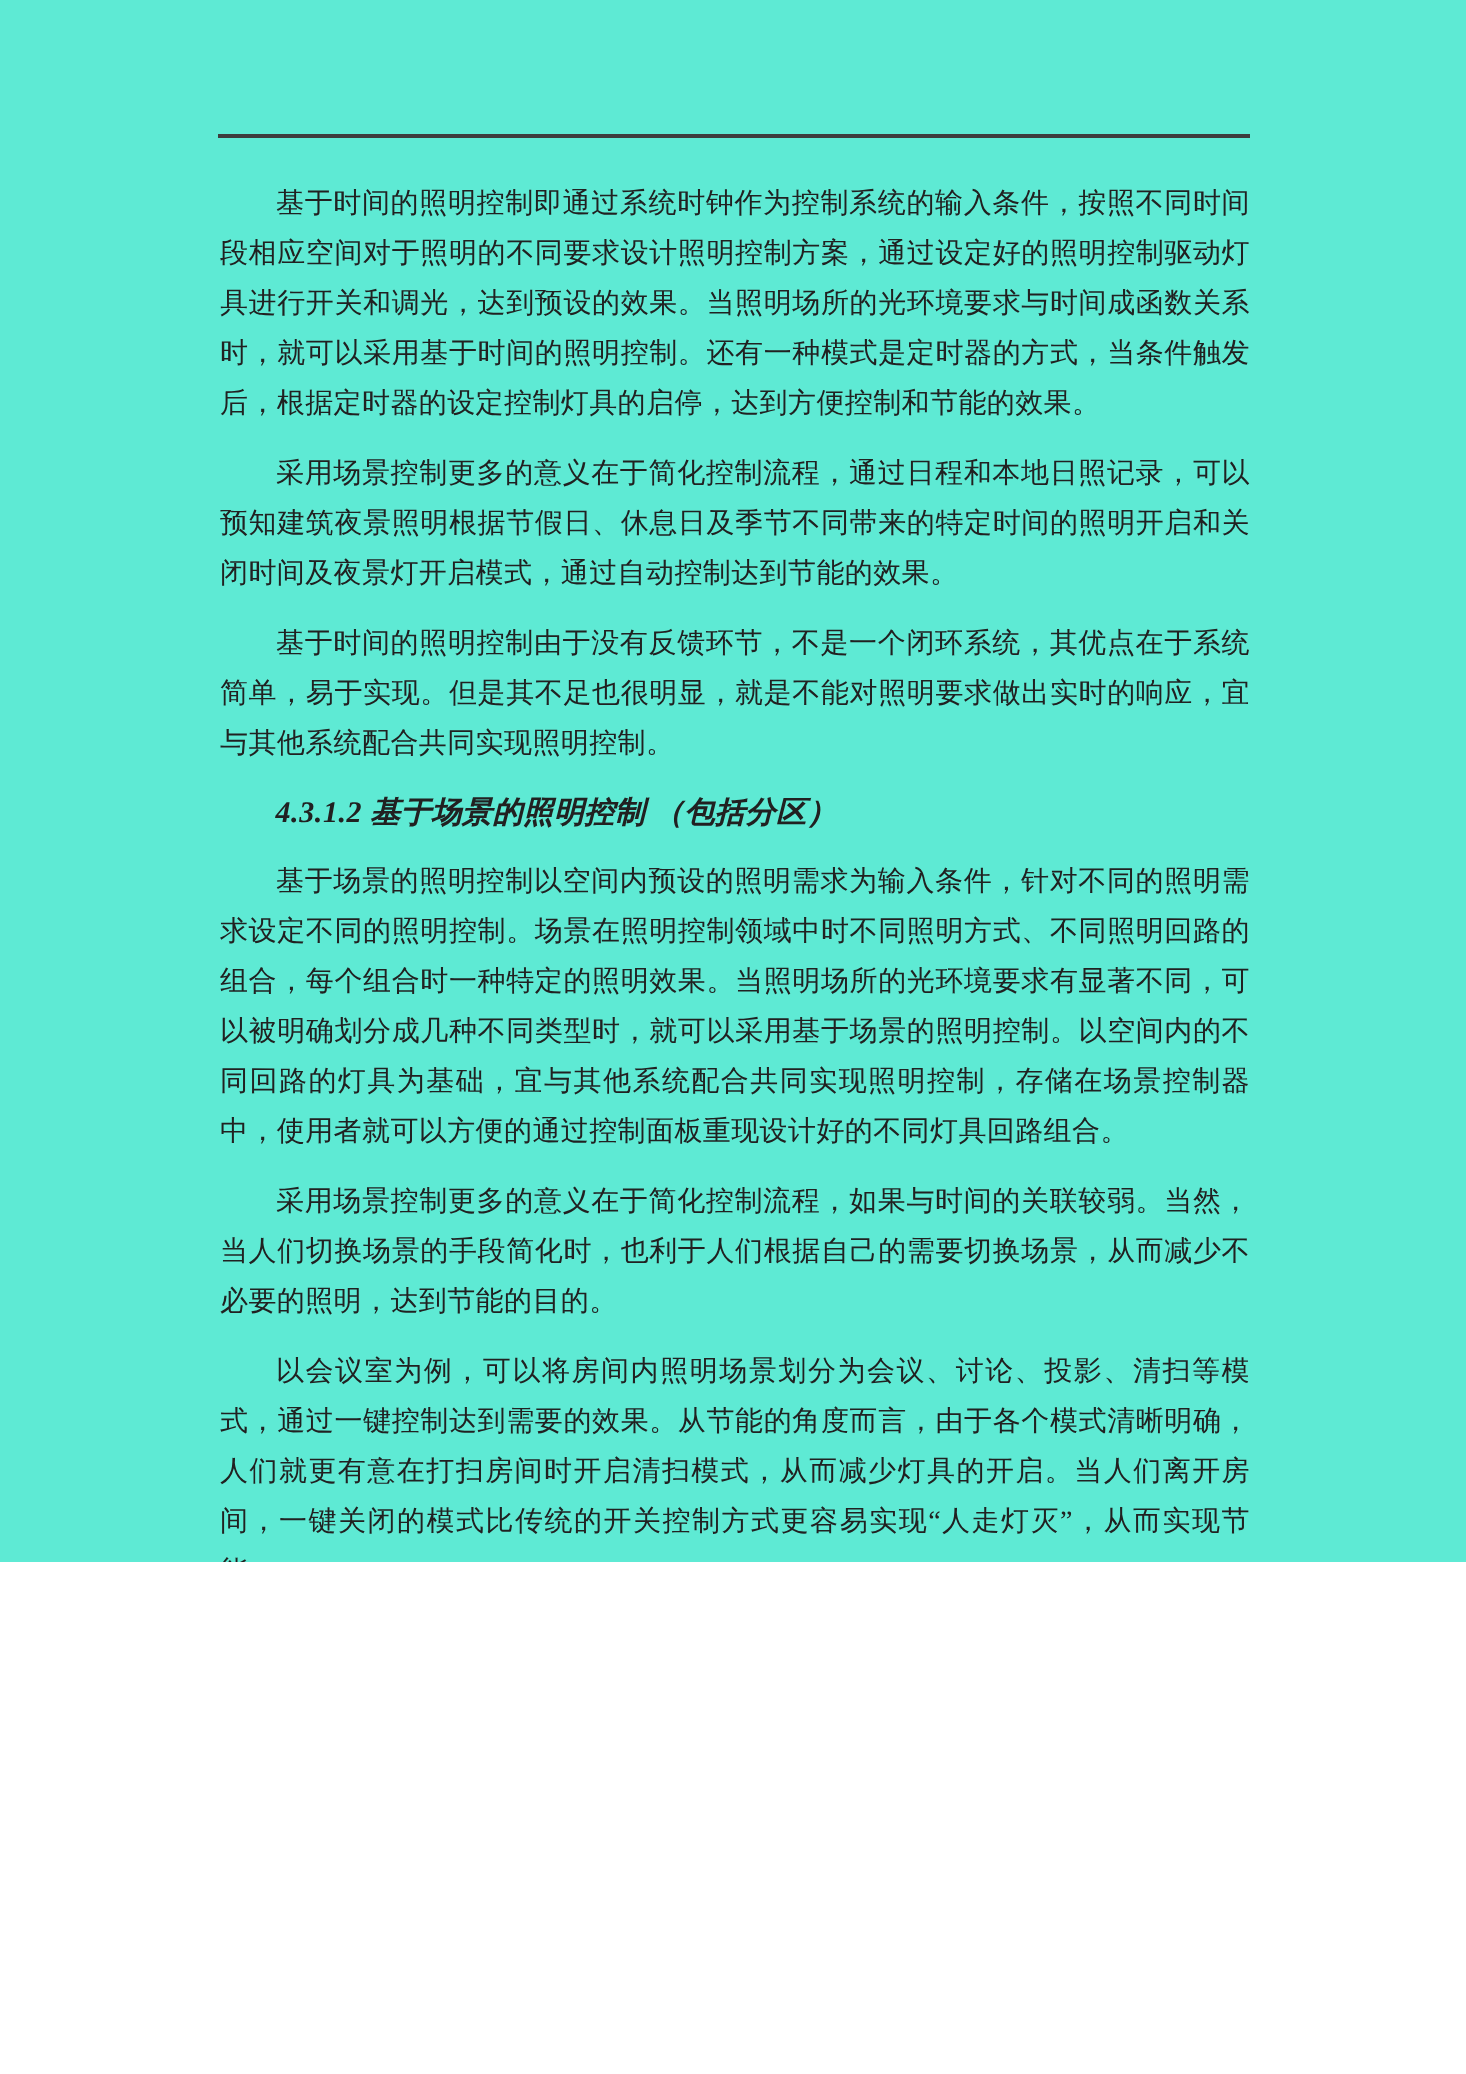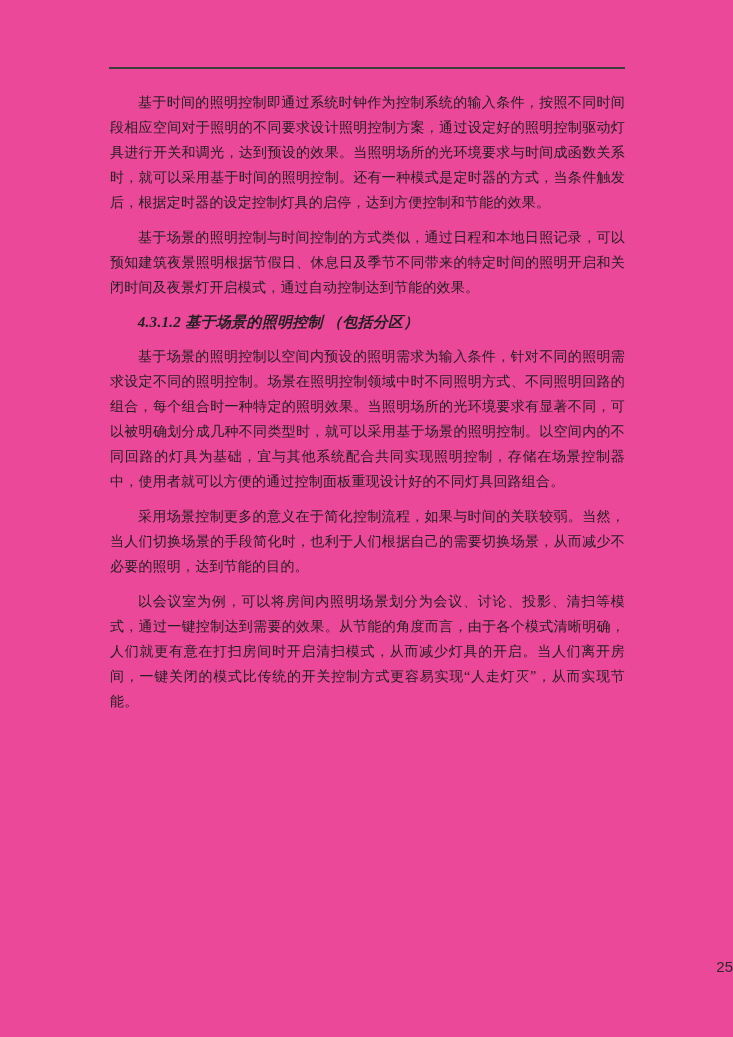--- a/index.html
+++ b/index.html
@@ -3,22 +3,22 @@
 <meta charset="utf-8">
 <style>
   html, body {
     margin: 0;
     padding: 0;
     background: #ffffff;
   }
   .page {
     position: relative;
     width: 733px;
-    height: 1037px;
-    background: #ec4899;
+    height: 781px;
+    background: #5eead4;
     overflow: hidden;
     font-family: "Liberation Serif", "DejaVu Serif", serif;
     color: #212121;
   }
   .header-rule {
     position: absolute;
     left: 109px;
     top: 67px;
     width: 516px;
     height: 2px;
@@ -61,21 +61,22 @@
 </style>
 </head>
 <body>
 
 <div class="page">
 
   <div class="header-rule"></div>
 
   <div class="body-text">
     <p>基于时间的照明控制即通过系统时钟作为控制系统的输入条件，按照不同时间段相应空间对于照明的不同要求设计照明控制方案，通过设定好的照明控制驱动灯具进行开关和调光，达到预设的效果。当照明场所的光环境要求与时间成函数关系时，就可以采用基于时间的照明控制。还有一种模式是定时器的方式，当条件触发后，根据定时器的设定控制灯具的启停，达到方便控制和节能的效果。</p>
-    <p>基于场景的照明控制与时间控制的方式类似，通过日程和本地日照记录，可以预知建筑夜景照明根据节假日、休息日及季节不同带来的特定时间的照明开启和关闭时间及夜景灯开启模式，通过自动控制达到节能的效果。</p>
+    <p>采用场景控制更多的意义在于简化控制流程，通过日程和本地日照记录，可以预知建筑夜景照明根据节假日、休息日及季节不同带来的特定时间的照明开启和关闭时间及夜景灯开启模式，通过自动控制达到节能的效果。</p>
+    <p>基于时间的照明控制由于没有反馈环节，不是一个闭环系统，其优点在于系统简单，易于实现。但是其不足也很明显，就是不能对照明要求做出实时的响应，宜与其他系统配合共同实现照明控制。</p>
 
     <h3 class="section-heading">4.3.1.2 基于场景的照明控制 （包括分区）</h3>
 
     <p>基于场景的照明控制以空间内预设的照明需求为输入条件，针对不同的照明需求设定不同的照明控制。场景在照明控制领域中时不同照明方式、不同照明回路的组合，每个组合时一种特定的照明效果。当照明场所的光环境要求有显著不同，可以被明确划分成几种不同类型时，就可以采用基于场景的照明控制。以空间内的不同回路的灯具为基础，宜与其他系统配合共同实现照明控制，存储在场景控制器中，使用者就可以方便的通过控制面板重现设计好的不同灯具回路组合。</p>
     <p>采用场景控制更多的意义在于简化控制流程，如果与时间的关联较弱。当然，当人们切换场景的手段简化时，也利于人们根据自己的需要切换场景，从而减少不必要的照明，达到节能的目的。</p>
     <p>以会议室为例，可以将房间内照明场景划分为会议、讨论、投影、清扫等模式，通过一键控制达到需要的效果。从节能的角度而言，由于各个模式清晰明确，人们就更有意在打扫房间时开启清扫模式，从而减少灯具的开启。当人们离开房间，一键关闭的模式比传统的开关控制方式更容易实现“人走灯灭”，从而实现节能。</p>
   </div>
 
   <div class="page-number">25</div>
 

